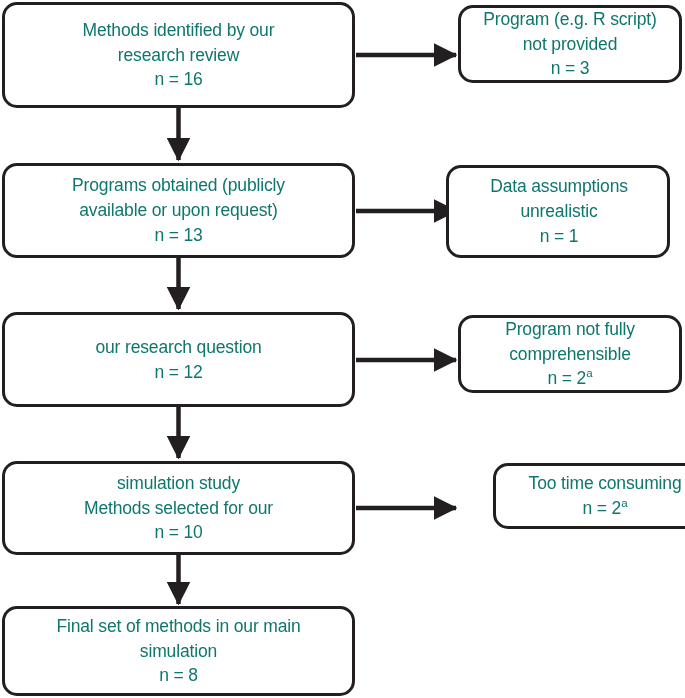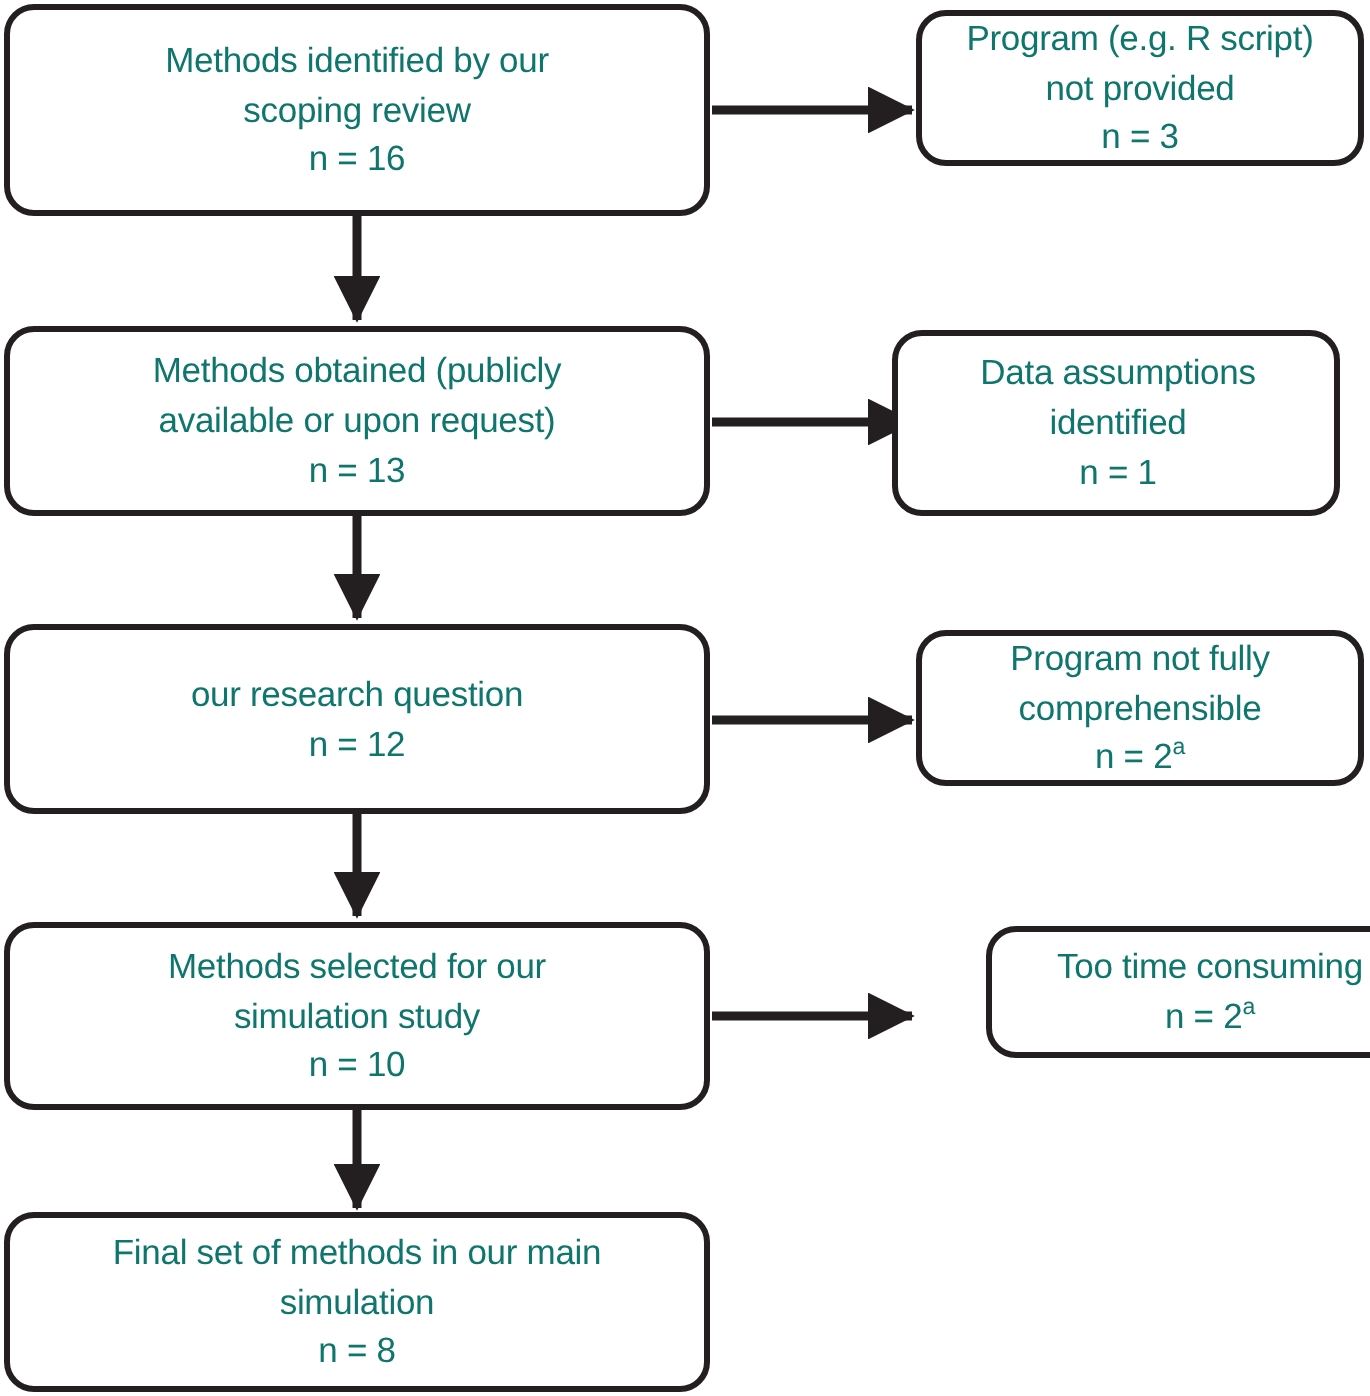--- a/index.html
+++ b/index.html
@@ -73,56 +73,56 @@
     <line x1="178.5" y1="554" x2="178.5" y2="604" stroke="#231f20" stroke-width="4.5" marker-end="url(#arrowhead)"></line>
 
     <line x1="356" y1="55" x2="456" y2="55" stroke="#231f20" stroke-width="4.5" marker-end="url(#arrowhead)"></line>
     <line x1="356" y1="211" x2="456" y2="211" stroke="#231f20" stroke-width="4.5" marker-end="url(#arrowhead)"></line>
     <line x1="356" y1="360" x2="456" y2="360" stroke="#231f20" stroke-width="4.5" marker-end="url(#arrowhead)"></line>
     <line x1="356" y1="508" x2="456" y2="508" stroke="#231f20" stroke-width="4.5" marker-end="url(#arrowhead)"></line>
   </svg>
 
   <div class="box" style="left:2px; top:2px; width:353px; height:106px;">
     <span class="line">Methods identified by our</span>
-    <span class="line">scoping review</span>
+    <span class="line">research review</span>
     <span class="count"><span>n = </span><span>16</span></span>
   </div>
 
   <div class="box" style="left:2px; top:163px; width:353px; height:95px;">
-    <span class="line">Methods obtained (publicly</span>
+    <span class="line">Programs obtained (publicly</span>
     <span class="line">available or upon request)</span>
     <span class="count"><span>n = </span><span>13</span></span>
   </div>
 
   <div class="box" style="left:2px; top:312px; width:353px; height:95px;">
     <span class="line">our research question</span>
     <span class="count"><span>n = </span><span>12</span></span>
   </div>
 
   <div class="box" style="left:2px; top:461px; width:353px; height:94px;">
+    <span class="line">simulation study</span>
     <span class="line">Methods selected for our</span>
-    <span class="line">simulation study</span>
     <span class="count"><span>n = </span><span>10</span></span>
   </div>
 
   <div class="box" style="left:2px; top:606px; width:353px; height:90px;">
     <span class="line">Final set of methods in our main</span>
     <span class="line">simulation</span>
     <span class="count"><span>n = </span><span>8</span></span>
   </div>
 
   <div class="box" style="left:458px; top:5px; width:224px; height:78px;">
     <span class="line">Program (e.g. R script)</span>
     <span class="line">not provided</span>
     <span class="count"><span>n = </span><span>3</span></span>
   </div>
 
   <div class="box" style="left:446px; top:165px; width:224px; height:93px;padding-left:12px;">
     <span class="line">Data assumptions</span>
-    <span class="line">identified</span>
+    <span class="line">unrealistic</span>
     <span class="count"><span>n = </span><span>1</span></span>
   </div>
 
   <div class="box" style="left:458px; top:315px; width:224px; height:78px;">
     <span class="line">Program not fully</span>
     <span class="line">comprehensible</span>
     <span class="count"><span>n = </span><span>2</span><sup>a</sup></span>
   </div>
 
   <div class="box" style="left:458px; top:463px; width:224px; height:66px;margin-left:35px;">

